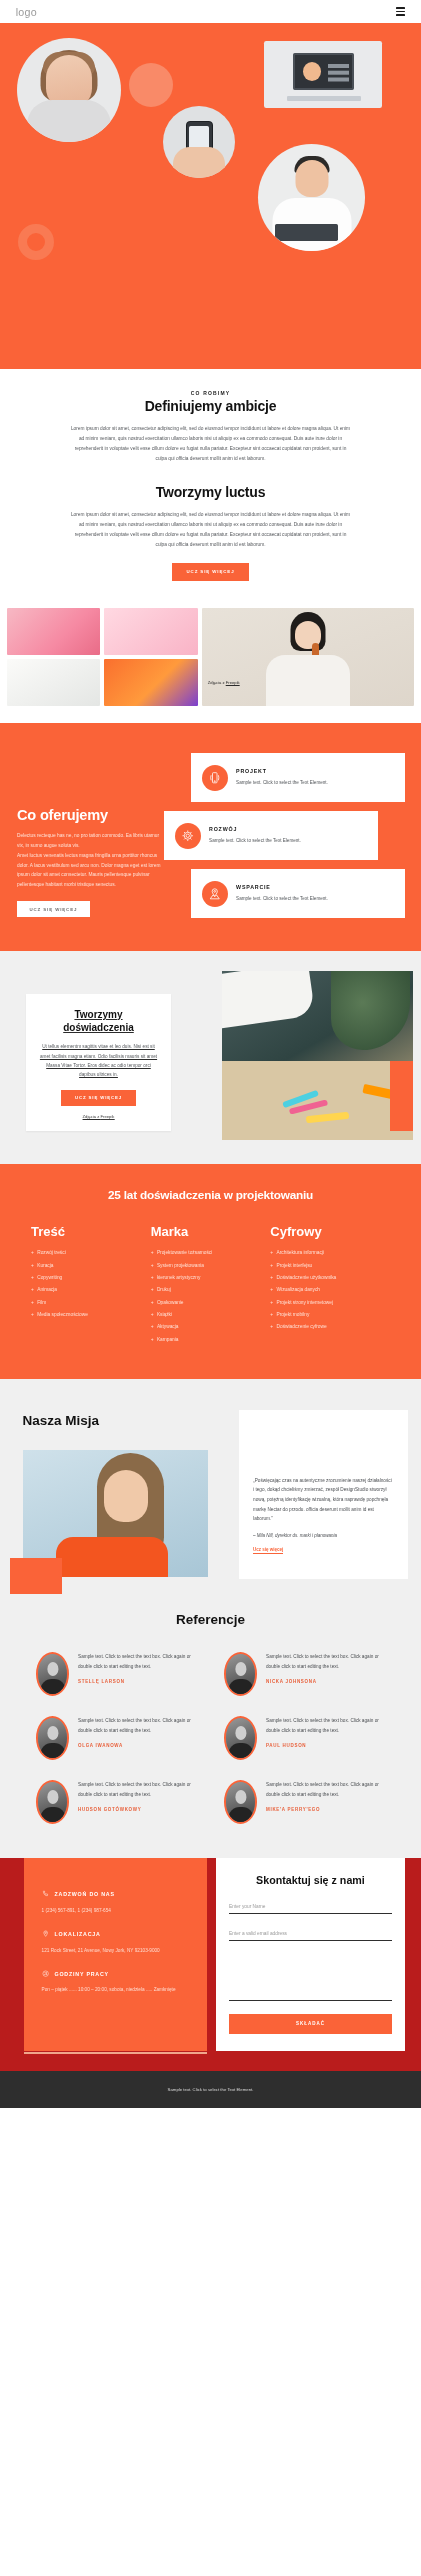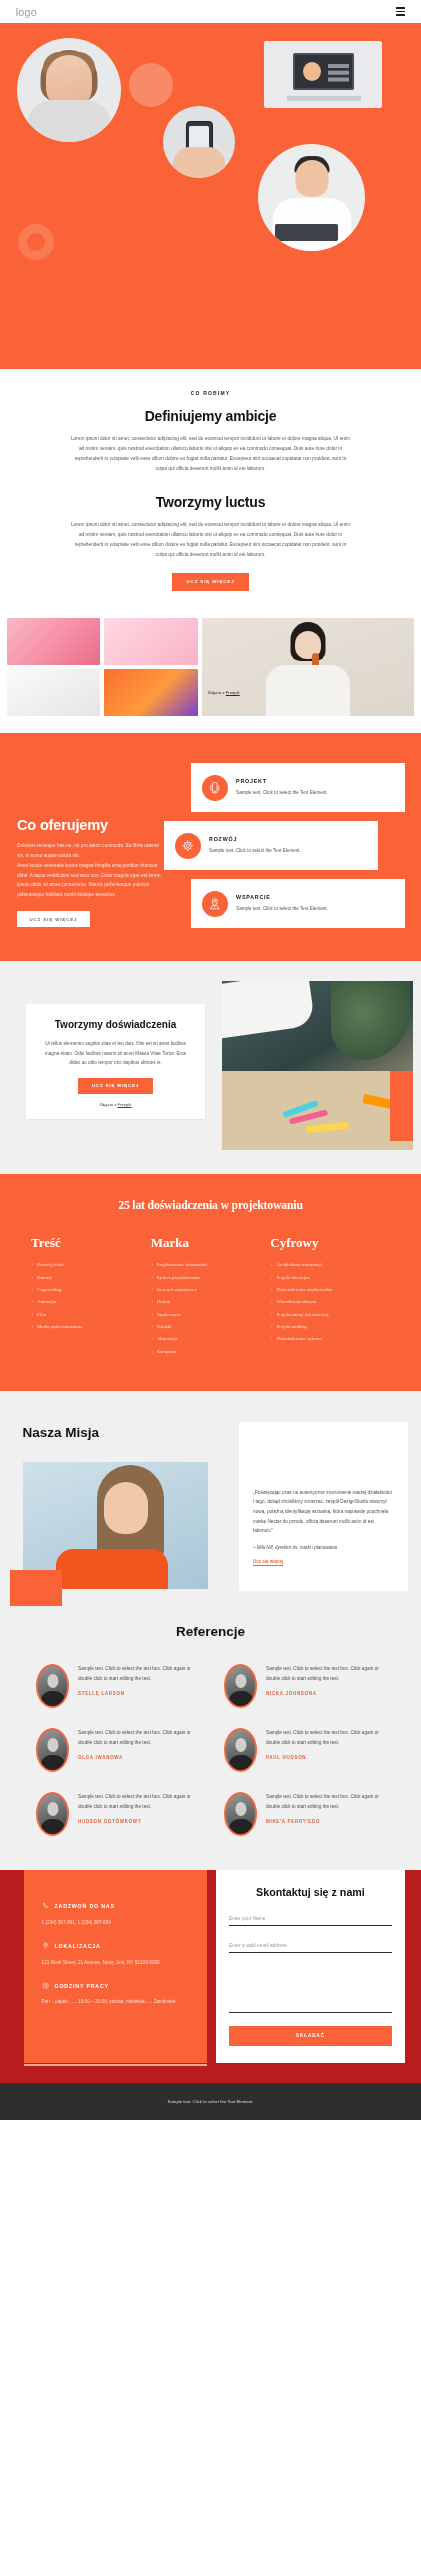--- a/index.html
+++ b/index.html
@@ -187,21 +187,21 @@
     font-size: 5px;
     letter-spacing: 1.2px;
     font-weight: 700;
     color: #1c1c1c;
   }
   .h2 {
     text-align: center;
     font-size: 14px;
     font-weight: 700;
     color: #131313;
-    margin-top: 12px;
+    margin-top: 2px;
     letter-spacing: -0.2px;
   }
   .body-copy {
     max-width: 284px;
     margin: 10px auto 0;
     text-align: center;
     font-size: 4.8px;
     line-height: 2.1;
     color: #55585c;
   }
@@ -304,35 +304,36 @@
     background:#ffd54f; border-radius:2.8px; transform:rotate(-6deg); }
   .exp-photo .pen3 { position:absolute; left:60px; bottom:39px; width:37px; height:5.6px;
     background:#4dd0e1; border-radius:2.8px; transform:rotate(-20deg); }
   .exp-photo .pen4 { position:absolute; right:20px; bottom:44px; width:30px; height:9px;
     background:#ff9800; border-radius:1.7px; transform:rotate(12deg); }
   .exp-orange-strip {
     position: absolute; right: 7.9px; top: 110px; width: 23.6px; height: 70px; background: #fa6338;
   }
   .exp-card {
     position: absolute; left: 26px; top: 43px;
-    width: 179px; background: #fff; padding: 14.6px 13.5px 12.4px; text-align: center;
+    width: 145px; background: #fff; padding: 14.6px 13.5px 12.4px; text-align: center;
     box-shadow: 0 0.6px 1.7px rgba(0,0,0,.06);
+    text-decoration: underline;
   }
   .exp-title { font-size: 10px; font-weight: 700; line-height: 1.28; color: #111; }
   .exp-text { margin-top: 7.9px; font-size: 4.7px; line-height: 2; color: #55585c; }
   .exp-btn {
     display: inline-block; margin-top: 10px; background: #fa6338; color:#fff;
     font-size: 4.3px; letter-spacing:0.9px; padding: 5.6px 13.5px; border:none; cursor:pointer;
     font-weight:600;
   }
   .exp-credit { margin-top: 7.9px; font-size: 4.2px; color: #3a3a3a; }
   .exp-credit u { text-decoration: underline; }
 
   
-  .section-years { background: #fa6338; padding: 23.6px 0 30px; font-family: Liberation Serif, serif; }
+  .section-years { background: #fa6338; padding: 23.6px 0 30px; }
   .years-title { text-align:center; color:#fff; font-size: 11.8px; font-weight:700; letter-spacing:-0.2px;}
   .years-cols { display: flex; margin-top: 22.5px; padding: 0 31px; }
   .years-col { flex: 1; }
   .years-col h4 { color:#fff; font-size: 13px; font-weight: 700; margin-bottom: 11.2px; }
   .years-col ul { list-style: none; }
   .years-col li { color:#ffe0d5; font-size: 4.8px; margin-bottom: 7.3px; display:flex; gap:3.4px; }
   .years-col li .plus { color:#ffe0d5; }
 
   
   .section-mission { background: #f0f0f0; position: relative; padding: 23.6px 0 31px; height: 228px; }

